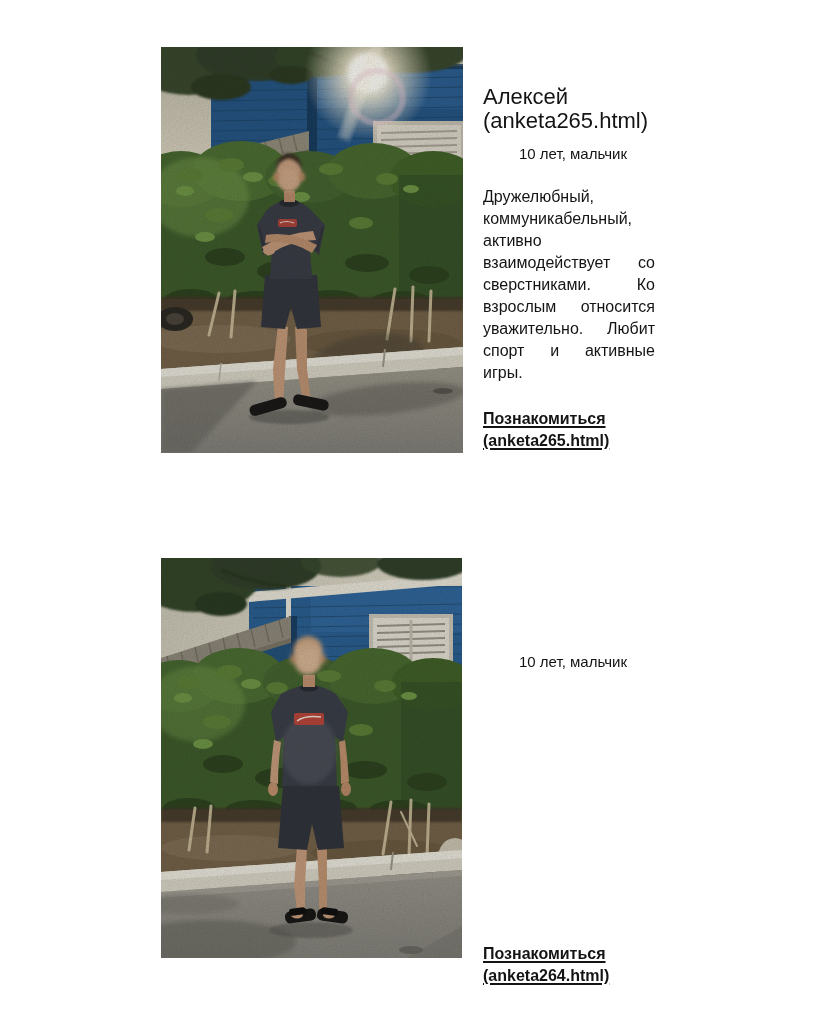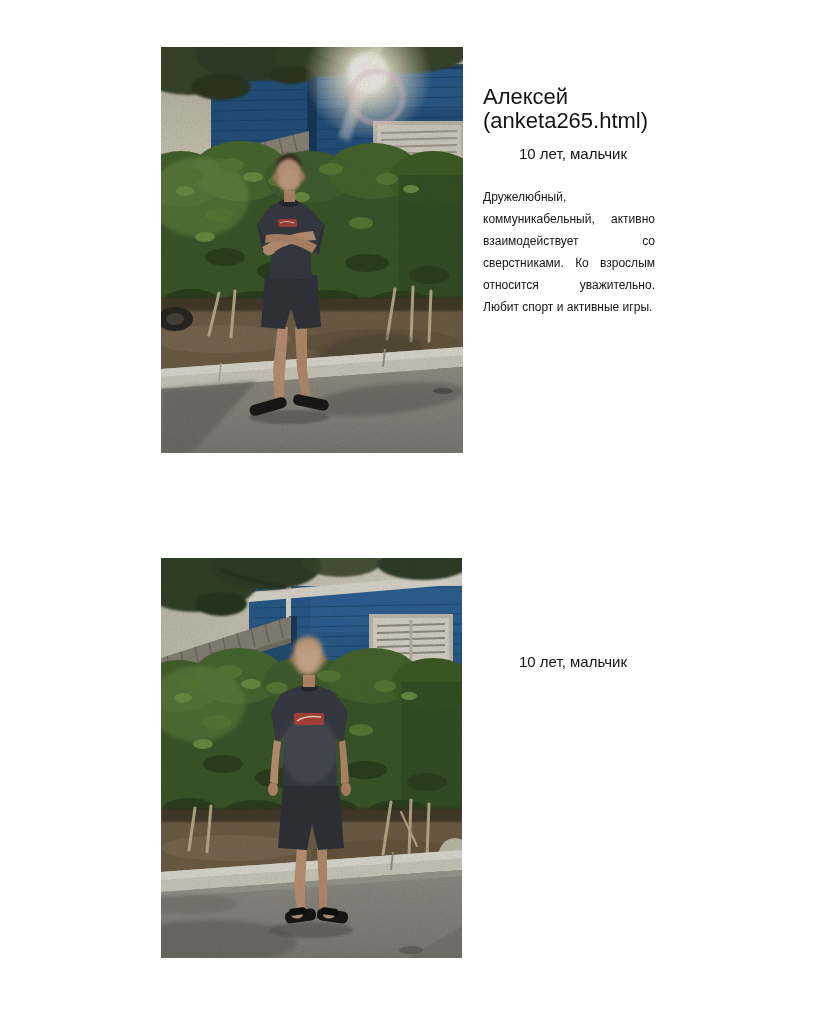--- a/index.html
+++ b/index.html
@@ -9,21 +9,21 @@
   .photo{position:absolute;left:161px;overflow:hidden;background:#cfcaba;}
   .card1 .photo{top:47px;width:302px;height:406px;}
   .card2 .photo{top:558px;width:301px;height:400px;}
   .title{position:absolute;left:483px;width:170px;height:54px;overflow:hidden;
          font-size:22px;line-height:24px;font-weight:400;margin:0;}
   .card1 .title{top:85px;}
   .card2 .title{top:593px;}
   .meta{position:absolute;left:483px;width:176px;font-size:15px;line-height:18px;margin-left:36px;}
   .card1 .meta{top:145px;}
   .card2 .meta{top:653px;}
-  .desc{position:absolute;left:483px;width:172px;font-size:12px;line-height:22px;
+  .desc{position:absolute;left:483px;width:172px;font-size:16px;line-height:22px;
         text-align:justify;margin:0;}
   .card1 .desc{top:186px;}
   .card2 .desc{top:696px;}
   .link{position:absolute;left:483px;width:172px;font-size:16px;line-height:22px;
         font-weight:700;color:#141414;text-decoration:underline;
         text-decoration-thickness:2px;text-underline-offset:2px;}
   .card1 .link{top:408px;}
   .card2 .link{top:943px;}
 </style>
 </head>
@@ -217,20 +217,21 @@
             <ellipse cx="128" cy="132" rx="9" ry="10" fill="#cfa98a" opacity="0.8"></ellipse>
           </g>
         </g>
         <rect width="302" height="406" filter="url(#g1)" opacity="0.2"></rect>
       </svg>
     </div>
 
     <h2 class="title">Алексей (anketa265.html)</h2>
     <div class="meta">10 лет, мальчик</div>
     <p class="desc">Дружелюбный, коммуникабельный, активно взаимодействует со сверстниками. Ко взрослым относится уважительно. Любит спорт и активные игры.</p>
+    <a class="link" href="#">Познакомиться (anketa265.html)</a>
   </section>
 
   <section class="card card2">
 
     <div class="photo">
       <svg width="301" height="400" viewBox="0 0 301 400" xmlns="http://www.w3.org/2000/svg">
         <defs>
           <linearGradient id="sky2" x1="0" y1="0" x2="1" y2="0.3">
             <stop offset="0" stop-color="#c8c4b4"></stop>
               <stop offset="1" stop-color="#e2ddcb"></stop>
@@ -401,15 +402,16 @@
             <ellipse cx="132" cy="101" rx="3" ry="4.5" fill="#bb8f6b"></ellipse>
             <ellipse cx="162" cy="101" rx="3" ry="4.5" fill="#bb8f6b"></ellipse>
             <ellipse cx="147" cy="102" rx="10" ry="11" fill="#d8b697" opacity="0.8"></ellipse>
           </g>
         </g>
         <rect width="301" height="400" filter="url(#g2)" opacity="0.2"></rect>
       </svg>
     </div>
 
     <div class="meta">10 лет, мальчик</div>
+    <a class="link" href="#">Познакомиться (anketa264.html)</a>
   </section>
 
 </div>
 
 </body></html>

